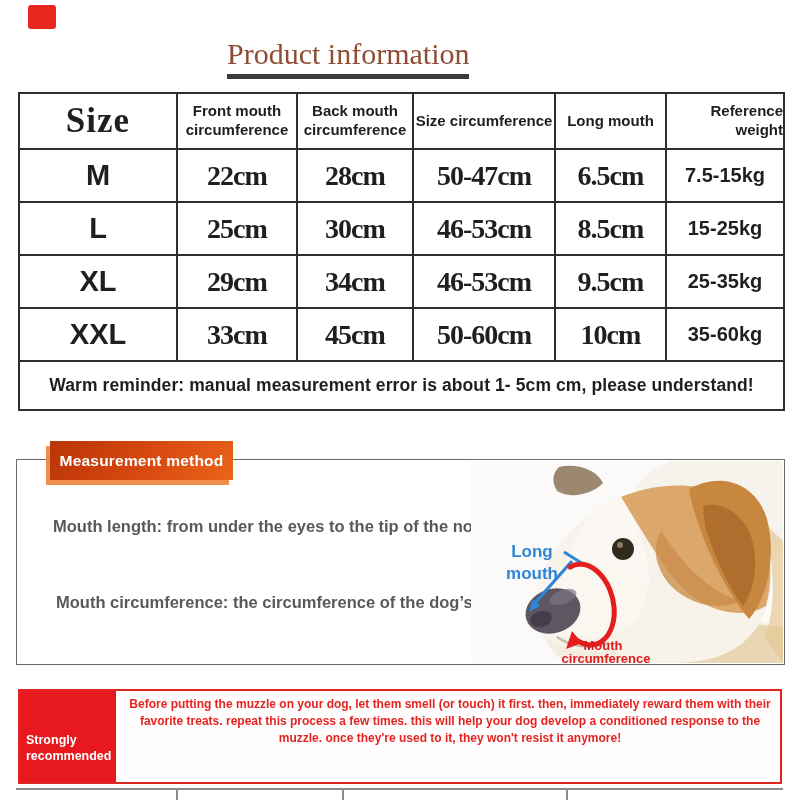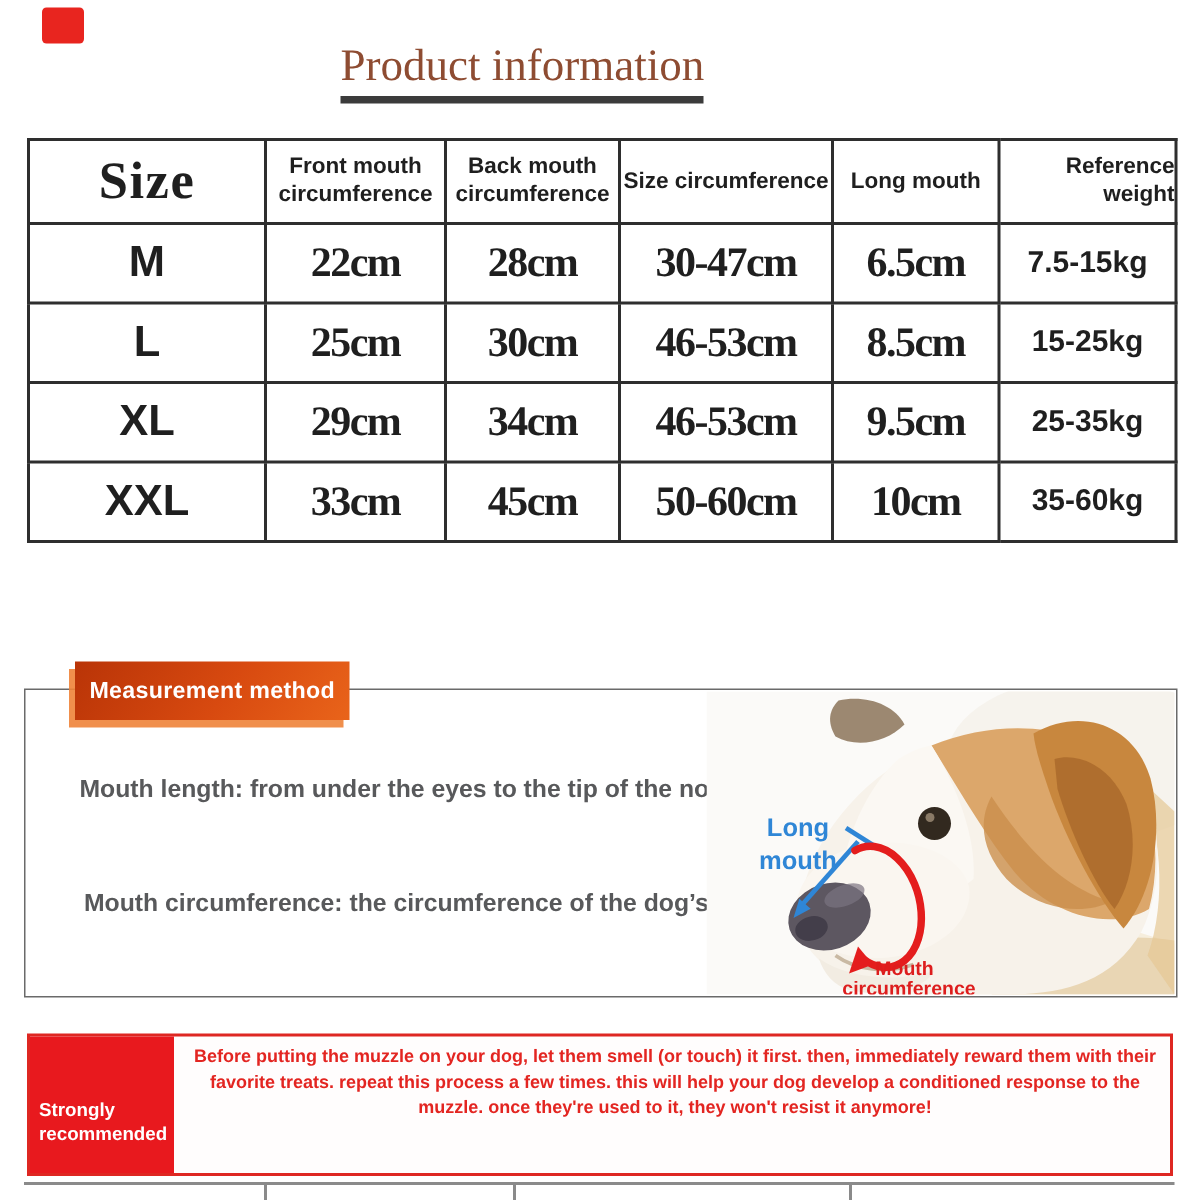--- a/index.html
+++ b/index.html
@@ -5,21 +5,21 @@
   html,body{margin:0;padding:0;}
   body{
     width:800px;height:800px;position:relative;overflow:hidden;
     background:#ffffff;
     font-family:"Liberation Sans", sans-serif;
     color:#1f1f1f;
   }
   
   .red-marker{position:absolute;left:28px;top:5px;width:28px;height:24px;background:#e8251f;border-radius:3px;}
   .page-title{
-    position:absolute;left:227px;top:27px;
+    position:absolute;left:227px;top:37px;
     font-family:"Liberation Serif", serif;
     font-size:30px;color:#8e4c32;
     padding-bottom:3px;border-bottom:5px solid #3b3b3b;
     letter-spacing:0px;
   }
   
   .size-table{
     position:absolute;left:18px;top:92px;width:765px;
     border-collapse:collapse;table-layout:fixed;
   }
@@ -92,21 +92,21 @@
     <th>Front mouth circumference</th>
     <th>Back mouth circumference</th>
     <th>Size circumference</th>
     <th>Long mouth</th>
     <th class="h-ref">Reference weight</th>
   </tr>
   <tr>
     <td class="c-size">M</td>
     <td class="c-val">22cm</td>
     <td class="c-val">28cm</td>
-    <td class="c-val">30-47cm</td>
+    <td class="c-val">50-47cm</td>
     <td class="c-val">6.5cm</td>
     <td class="c-kg">7.5-15kg</td>
   </tr>
   <tr>
     <td class="c-size">L</td>
     <td class="c-val">25cm</td>
     <td class="c-val">30cm</td>
     <td class="c-val">46-53cm</td>
     <td class="c-val">8.5cm</td>
     <td class="c-kg">15-25kg</td>
@@ -119,20 +119,23 @@
     <td class="c-val">9.5cm</td>
     <td class="c-kg">25-35kg</td>
   </tr>
   <tr>
     <td class="c-size">XXL</td>
     <td class="c-val">33cm</td>
     <td class="c-val">45cm</td>
     <td class="c-val">50-60cm</td>
     <td class="c-val">10cm</td>
     <td class="c-kg">35-60kg</td>
+  </tr>
+  <tr>
+    <td class="c-reminder" colspan="6">Warm reminder: manual measurement error is about 1- 5cm cm, please understand!</td>
   </tr>
 </tbody>
   </table>
 
 <div class="measure-box">
   <div class="measure-tag">Measurement method</div>
   <div class="measure-line1">Mouth length: from under the eyes to the tip of the nose</div>
   <div class="measure-line2">Mouth circumference: the circumference of the dog’s mouth</div>
 
   <svg class="dog-art" viewBox="0 0 312 202" width="312" height="202">

